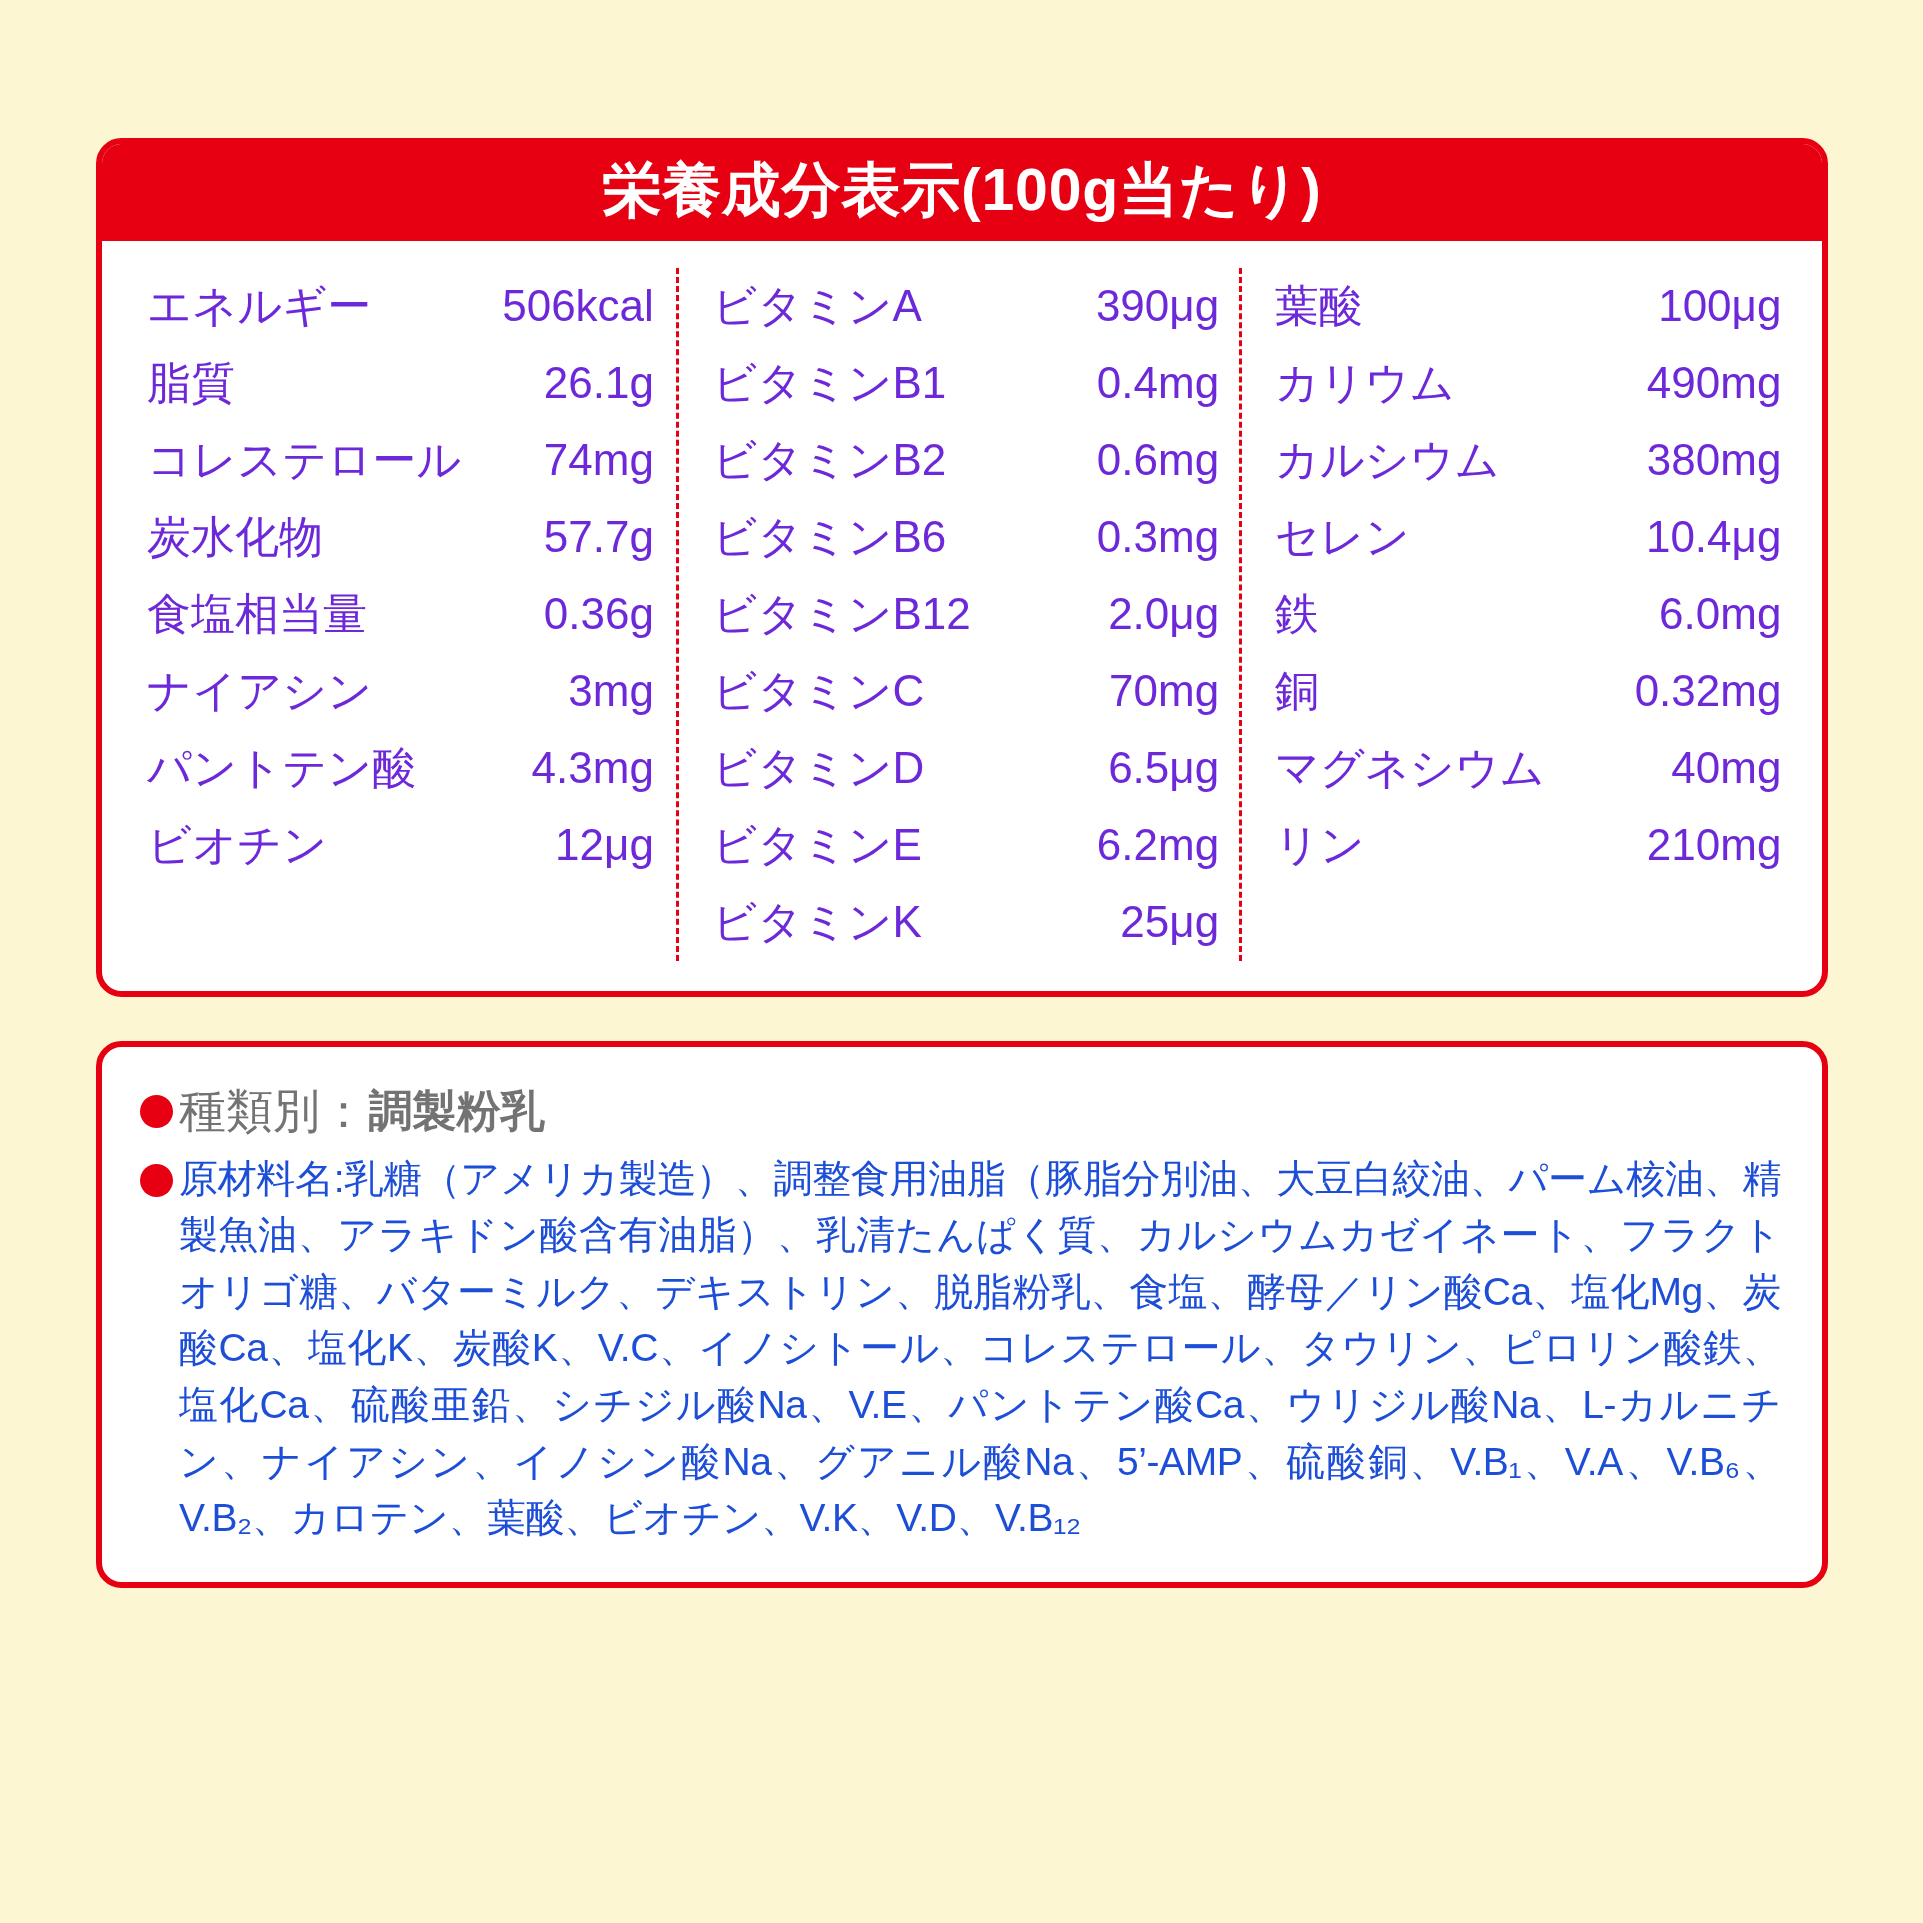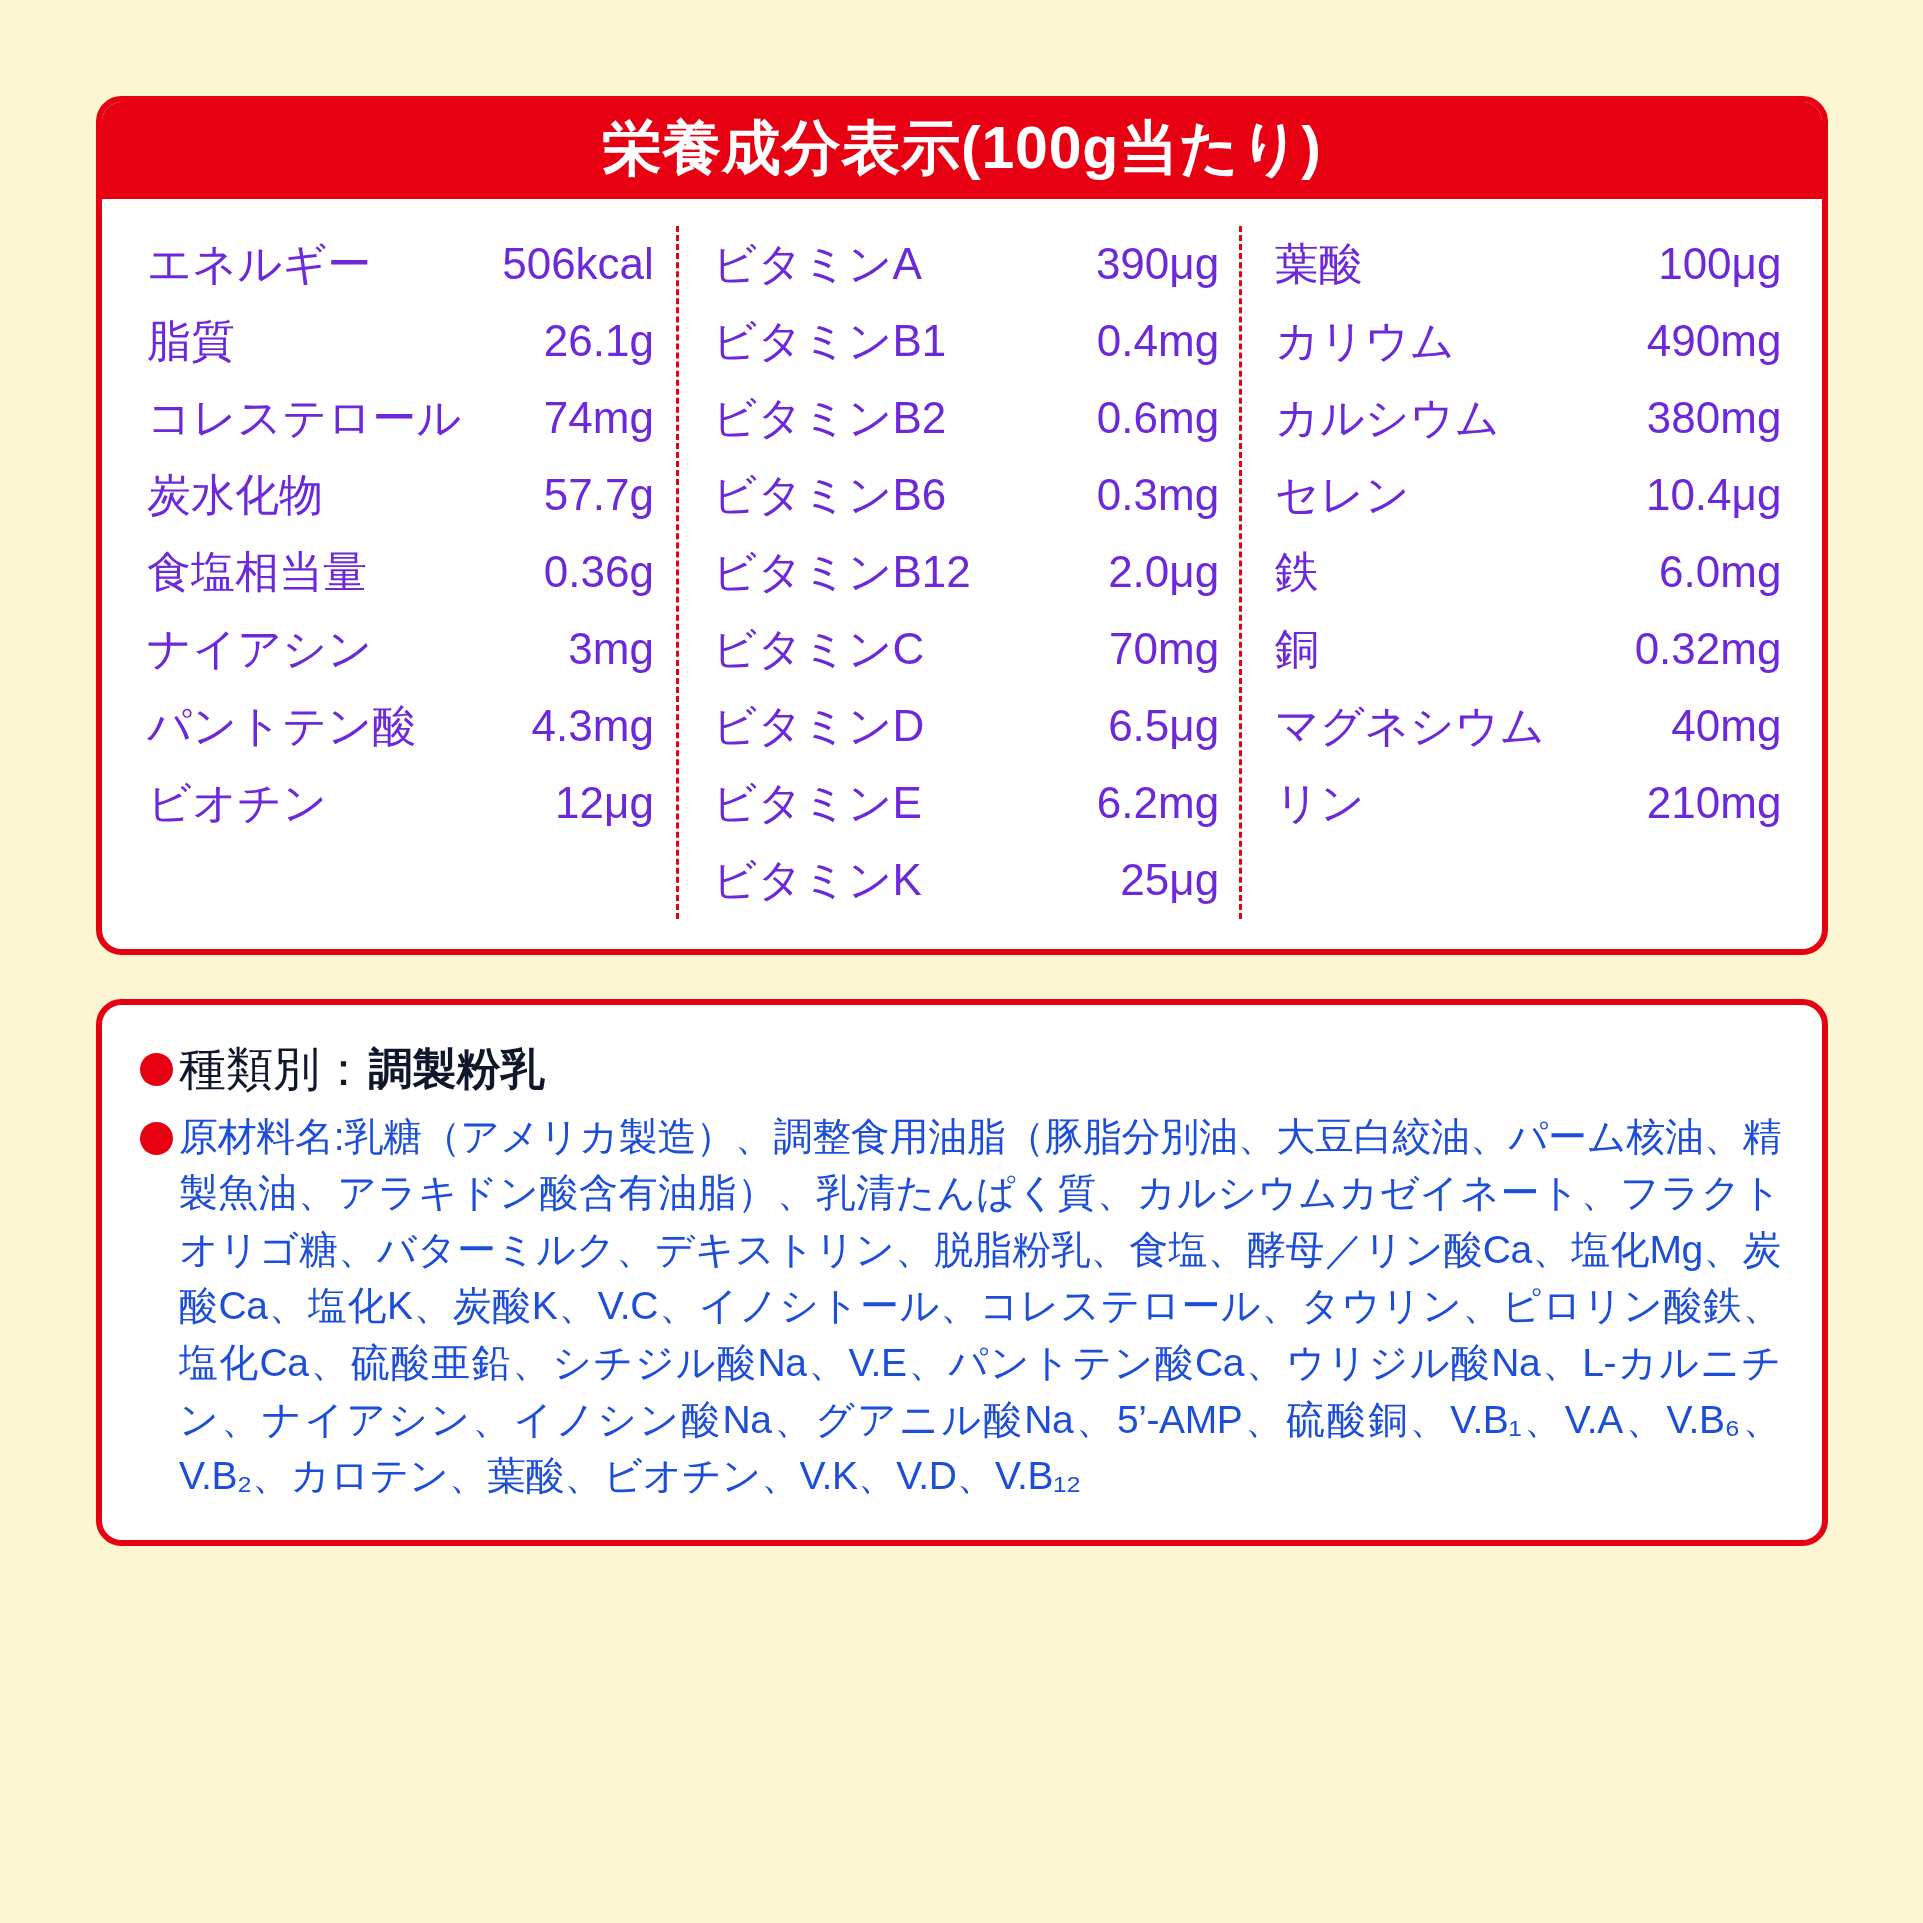--- a/index.html
+++ b/index.html
@@ -20,20 +20,21 @@
     padding: 96px 96px 0 96px;
     position: relative;
   }
 
   
   .nutrition-panel {
     border: 6.8px solid #e60012;
     border-radius: 25.6px;
     background: #ffffff;
     overflow: hidden;
+    margin-top: 42px;
   }
   .nutrition-header {
     background: #e60012;
     color: #ffffff;
     text-align: center;
     font-size: 59px;
     font-weight: bold;
     letter-spacing: 0.8px;
     padding: 16.5px 0 21px 0;
     line-height: 1.0;
@@ -73,21 +74,21 @@
     border: 6.8px solid #e60012;
     border-radius: 25.6px;
     background: #ffffff;
     padding: 35px 41px 35px 38px;
     box-sizing: border-box;
   }
   .bullet-line {
     display: flex;
     align-items: flex-start;
     font-size: 47px;
-    color: #0f172a;
+    color: #737373;
     line-height: 1.22;
   }
   .bullet {
     display: inline-block;
     width: 33px;
     height: 33px;
     min-width: 33px;
     border-radius: 50%;
     background: #e60012;
     margin-top: 13.5px;

